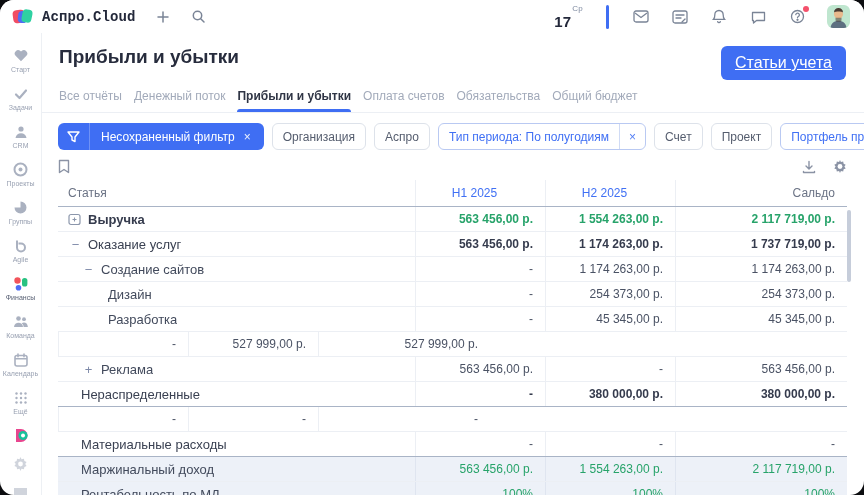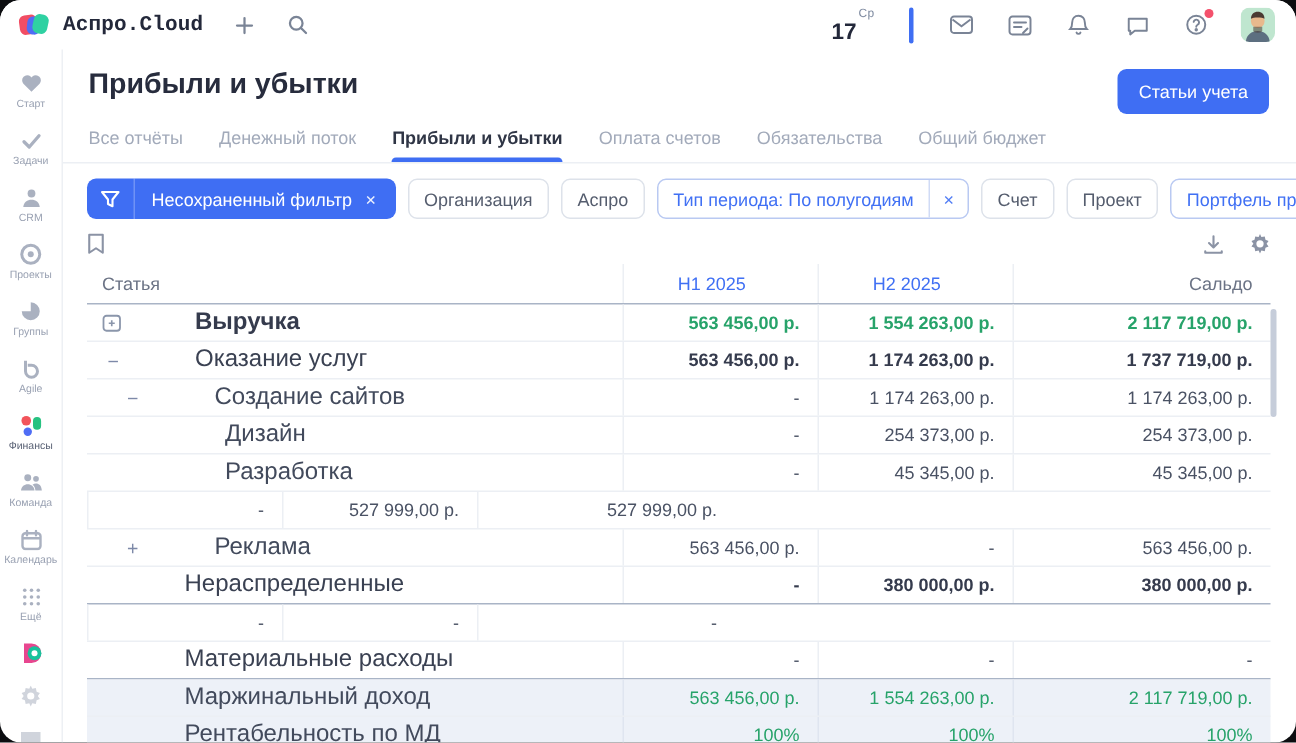--- a/index.html
+++ b/index.html
@@ -29,22 +29,22 @@
   .nav-ic { width:17px; height:17px; display:flex; align-items:center; justify-content:center; color:#aab1c0; }
   .nav-lb { font-size:7px; color:#99a1b2; white-space:nowrap; }
   .nav-item.active .nav-lb { color:#5a6275; }
 
   .main { flex:1; display:flex; flex-direction:column; min-width:0; }
 
   
   .pagehead { padding:13px 18px 0 17px; border-bottom:1px solid #eceff4; }
   .ph-row { display:flex; align-items:flex-start; justify-content:space-between; }
   .page-title { font-size:19px; font-weight:700; color:#272c3d; }
-  .btn-primary { background:#3f6ef3; color:#fff; font-size:12px; font-weight:500; border:none; border-radius:6px; padding:8px 14px; cursor:pointer; font-family:"Liberation Sans", sans-serif; }
-  .tabs { display:flex; gap:24px; margin-top:9px; }
+  .btn-primary { background:#3f6ef3; color:#fff; font-size:16px; font-weight:500; border:none; border-radius:6px; padding:8px 14px; cursor:pointer; font-family:"Liberation Sans", sans-serif;text-decoration:underline; }
+  .tabs { display:flex; gap:12px; margin-top:9px; }
   .tab { font-size:12px; color:#a2aaba; padding-bottom:9px; cursor:pointer; position:relative; white-space:nowrap; }
   .tab.active { color:#2f3545; font-weight:600; }
   .tab.active::after { content:""; position:absolute; left:0; right:0; bottom:0; height:3px; border-radius:3px 3px 0 0; background:#3f6ef3; }
 
   
   .content { flex:1; padding:10px 17px 0 16px; display:flex; flex-direction:column; min-height:0; }
   .filterrow { display:flex; align-items:center; gap:8px; flex-wrap:nowrap; }
   .chip { height:27px; display:flex; align-items:center; gap:7px; border-radius:6px; font-size:12px; padding:0 10px; cursor:pointer; white-space:nowrap; }
   .chip-primary { background:#3f6ef3; color:#fff; padding:0 11px 0 0; }
   .chip-primary .funnelbox { width:32px; height:27px; display:flex; align-items:center; justify-content:center; border-right:1px solid rgba(255,255,255,.25); margin-right:4px; }
@@ -60,21 +60,21 @@
   
   .table { margin-top:6px; position:relative; }
   .trow { display:flex; align-items:stretch; border-bottom:1px solid #eceff4; height:25px; }
   .thead { height:27px; border-bottom:1.5px solid #a9b4c6; }
   .c-name { flex:1; display:flex; align-items:center; padding-left:10px; min-width:0; }
   .c-num { width:130px; border-left:1px solid #eceff4; display:flex; align-items:center; justify-content:flex-end; padding-right:12px; font-size:12px; }
   .c-saldo { width:172px; }
   .thead .c-name { font-size:12px; color:#6b7385; }
   .th-link { font-size:12px; color:#4070f4; cursor:pointer; width:100%; text-align:center; }
   .thead .c-saldo { color:#6b7385; }
-  .lb { font-size:16px; color:#424a5c; white-space:nowrap; overflow:hidden; text-overflow:ellipsis;margin-left:42px; }
+  .lb { font-size:13px; color:#424a5c; white-space:nowrap; overflow:hidden; text-overflow:ellipsis; }
   .lb-strong { font-weight:600; color:#353b4d; }
   .lb-med { font-weight:500; color:#3a4152; }
   .toggle { width:11px; height:11px; display:flex; align-items:center; justify-content:center; color:#7d89a8; font-size:13px; margin-right:7px; cursor:pointer; flex:0 0 auto; line-height:1; }
   .secicon { margin-right:7px; display:flex; flex:0 0 auto; color:#8род; }
   .ind1 { padding-left:23px; } .ind1t { padding-left:12px; } .ind2t { padding-left:25px; }
   .ind3 { padding-left:50px; }
   .vg { color:#27a36a; font-weight:600; }
   .vs { color:#353b4d; font-weight:600; }
   .vn { color:#4a5264; }
   .sec-end { border-bottom:1.5px solid #a9b4c6; }

